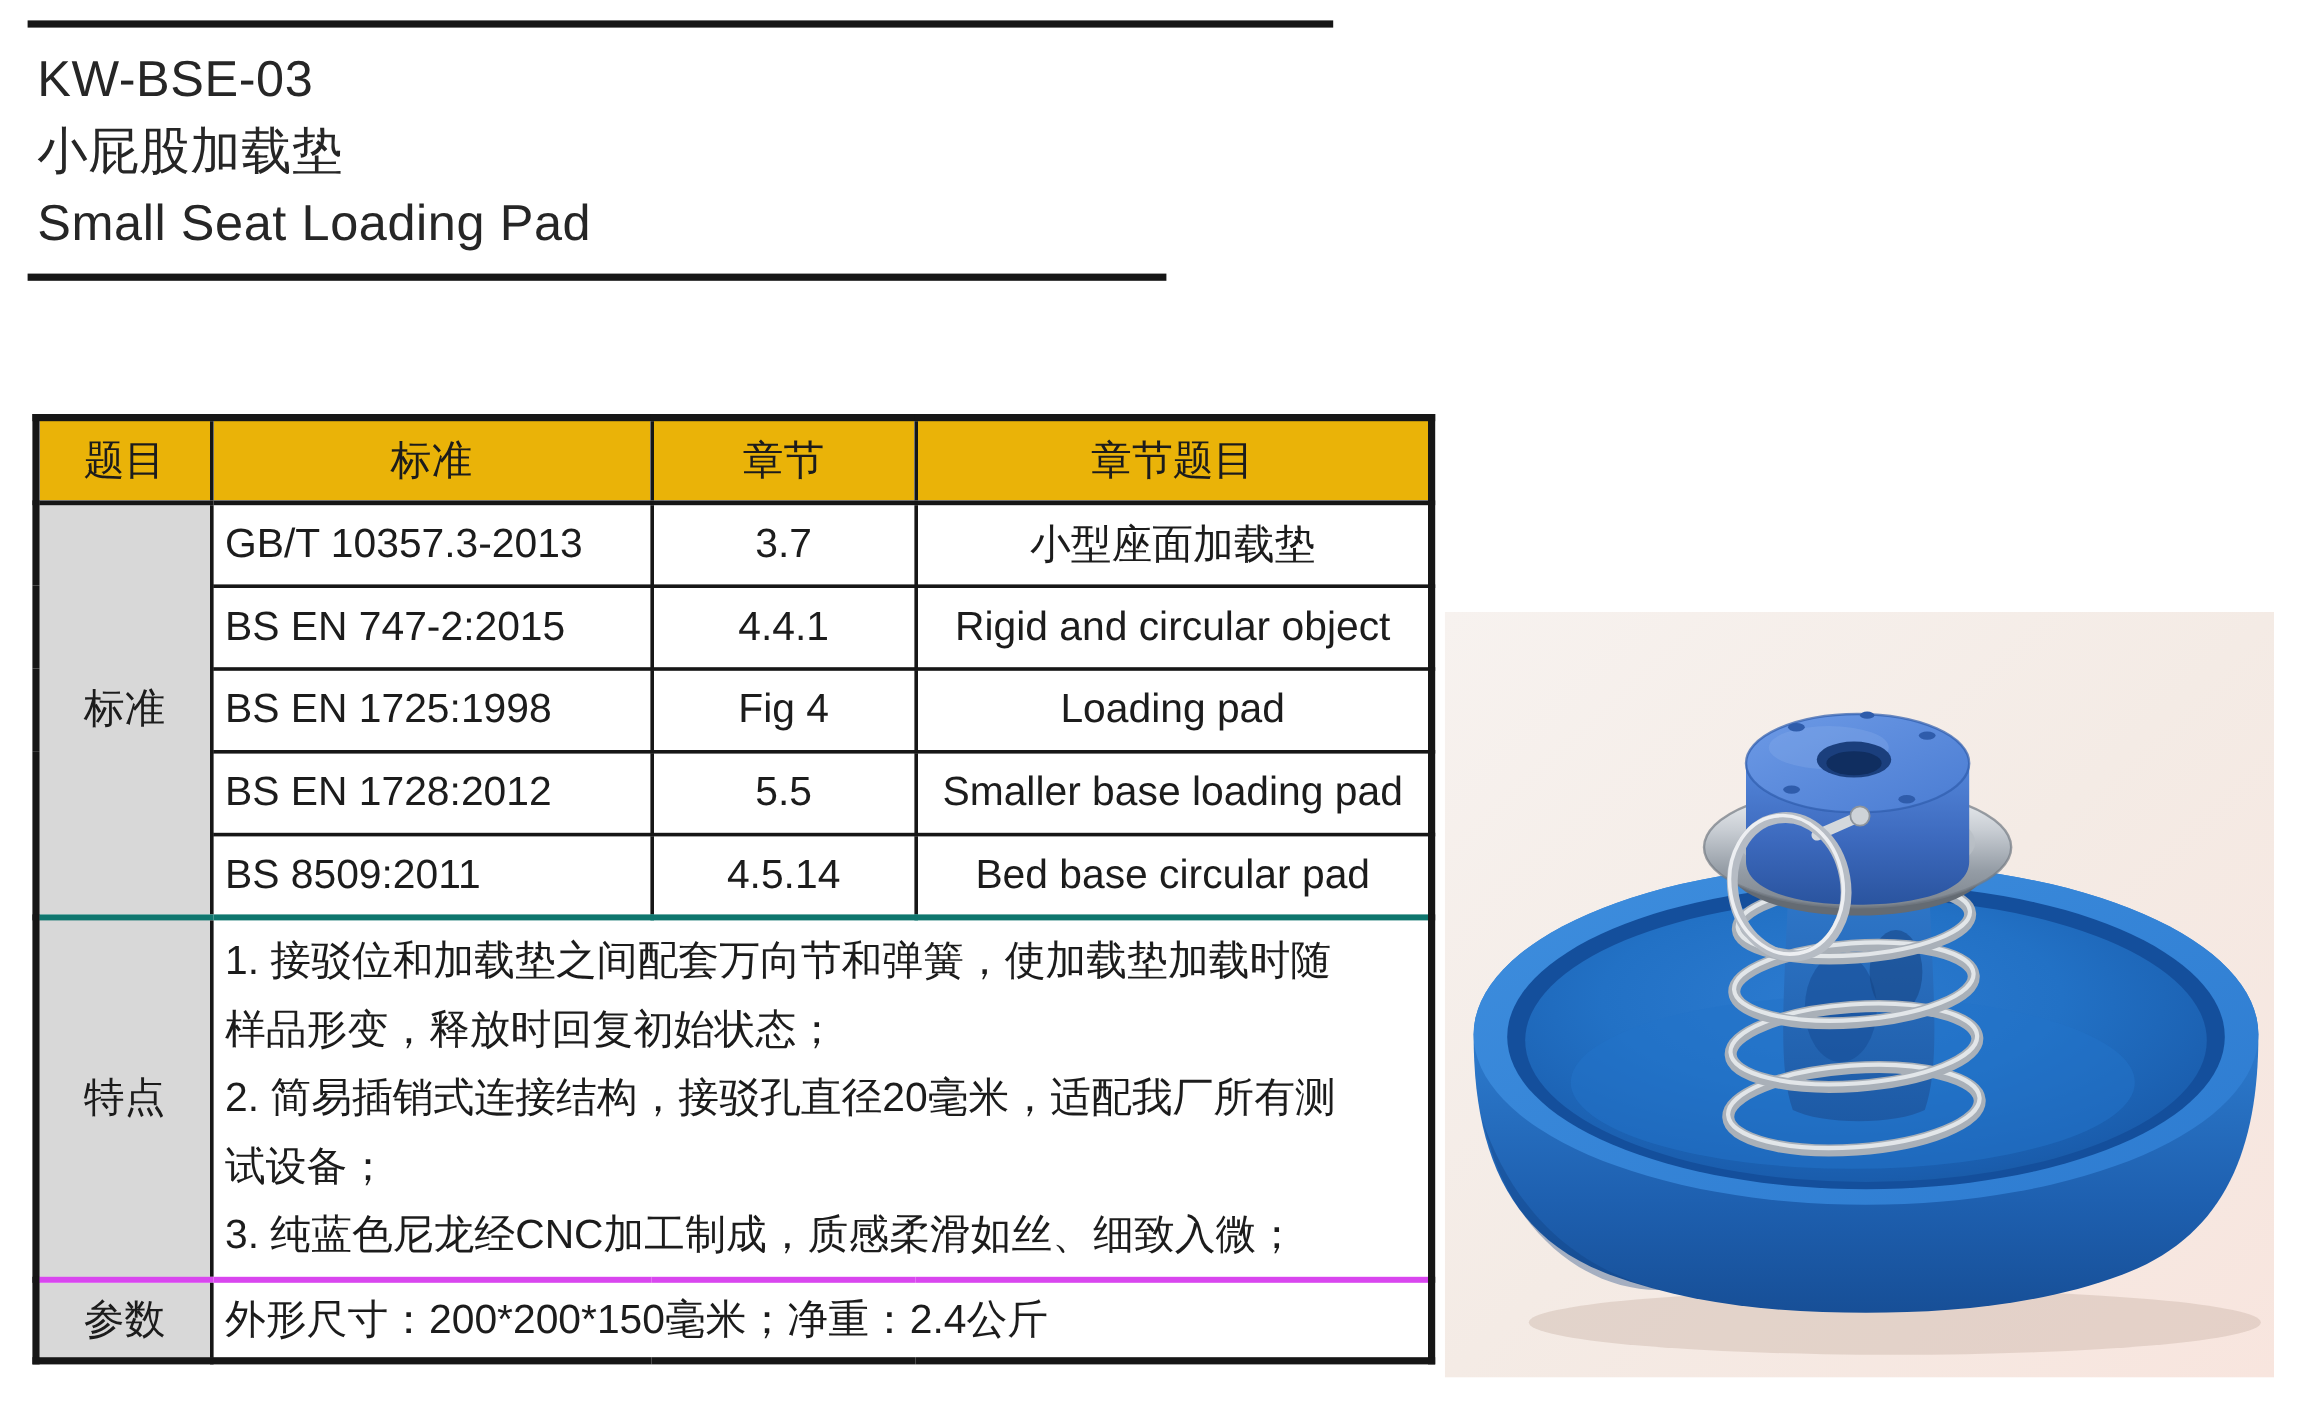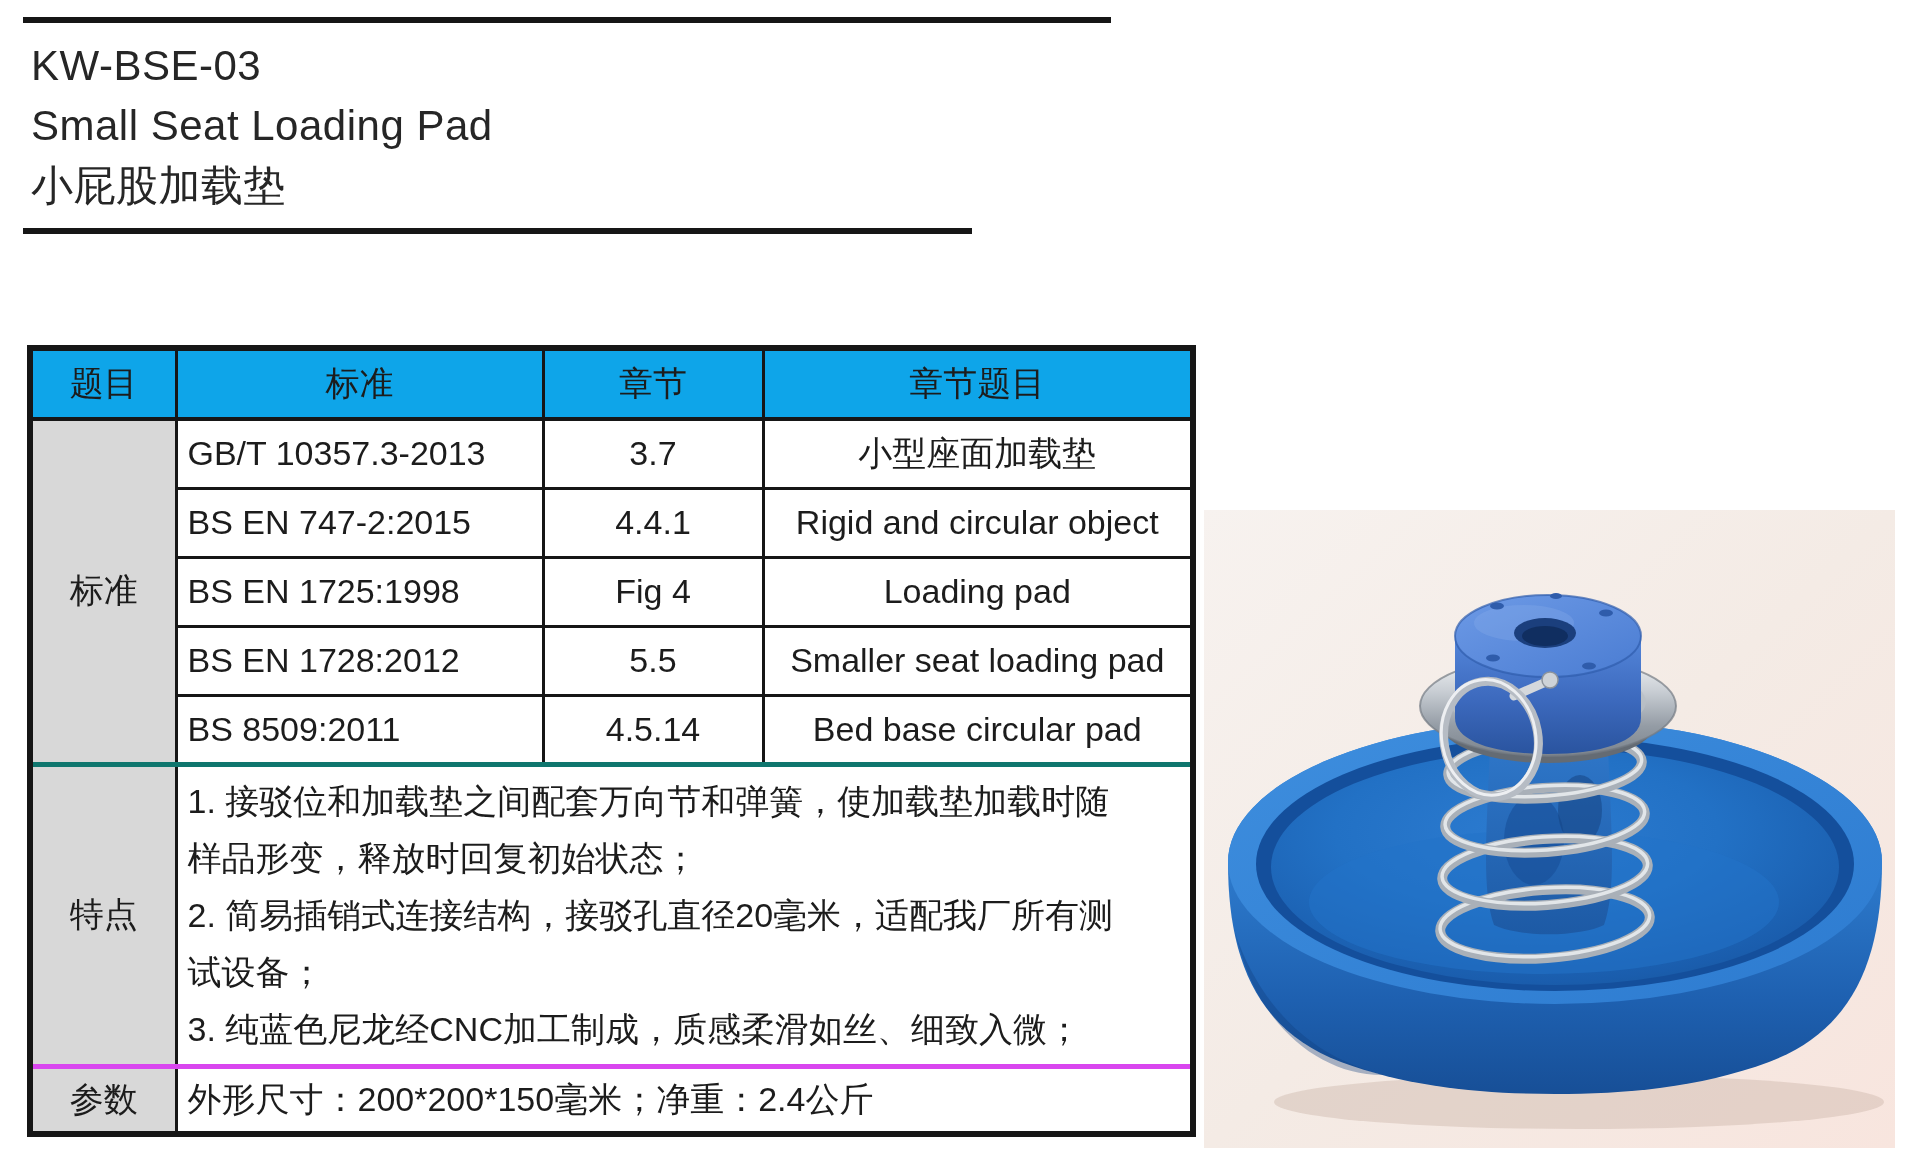--- a/index.html
+++ b/index.html
@@ -19,21 +19,21 @@
     border-collapse:collapse;table-layout:fixed;
     font-size:34px;color:#1c1c1c;font-weight:300;
   }
   #spec-table td,#spec-table th{
     border:3px solid #161616;
     padding:0 10px;vertical-align:middle;
     overflow:hidden;white-space:nowrap;
   }
   #spec-table{border:6px solid #161616;}
   #spec-table tr.hdr th{
-    background:#0ea5e9;font-weight:300;text-align:center;
+    background:#eab308;font-weight:300;text-align:center;
     height:66px;border-bottom:4px solid #161616;
   }
   #spec-table td.lbl{
     background:#d8d8d8;text-align:center;font-weight:300;
   }
   #spec-table tr.std-row{height:69px;}
   #spec-table td.c-std{text-align:left;}
   #spec-table td.c-sec{text-align:center;}
   #spec-table td.c-sect{text-align:center;}
   #spec-table tr.features-row{height:298px;}
@@ -45,22 +45,22 @@
   #product-photo{position:absolute;left:1204px;top:510px;width:691px;height:638px;}
   #product-photo svg{display:block;}
 </style>
 </head>
 <body>
 
 <div class="rule" id="top-rule"></div>
 
 <div id="title-block">
   <div class="tline">KW-BSE-03</div>
+  <div class="tline">小屁股加载垫</div>
   <div class="tline">Small Seat Loading Pad</div>
-  <div class="tline">小屁股加载垫</div>
 </div>
 
 <div class="rule" id="title-underline"></div>
 
 <table id="spec-table">
   <colgroup>
     <col style="width:146px">
       <col style="width:367px">
       <col style="width:220px">
       <col style="width:430px">
@@ -84,21 +84,21 @@
     <td class="c-sect">Rigid and circular object</td>
   </tr>
   <tr class="std-row">
     <td class="c-std">BS EN 1725:1998</td>
     <td class="c-sec">Fig 4</td>
     <td class="c-sect">Loading pad</td>
   </tr>
   <tr class="std-row">
     <td class="c-std">BS EN 1728:2012</td>
     <td class="c-sec">5.5</td>
-    <td class="c-sect">Smaller seat loading pad</td>
+    <td class="c-sect">Smaller base loading pad</td>
   </tr>
   <tr class="std-row">
     <td class="c-std">BS 8509:2011</td>
     <td class="c-sec">4.5.14</td>
     <td class="c-sect">Bed base circular pad</td>
   </tr>
   <tr class="features-row">
     <td class="lbl">特点</td>
     <td colspan="3">
       <div class="feature-lines">

